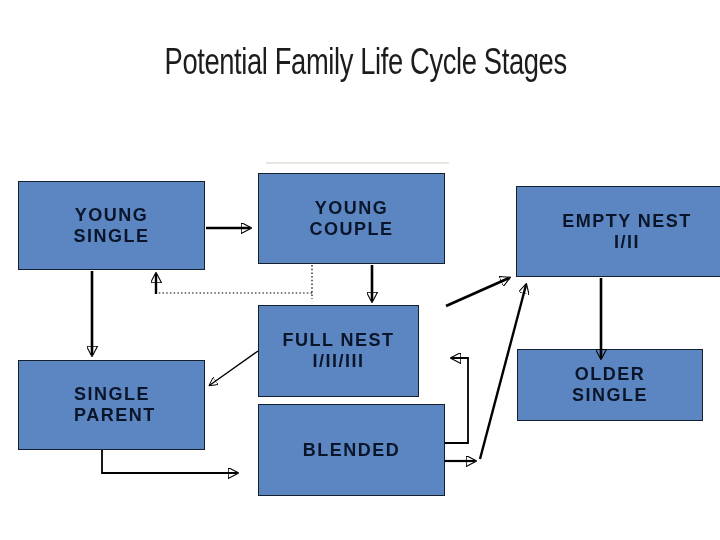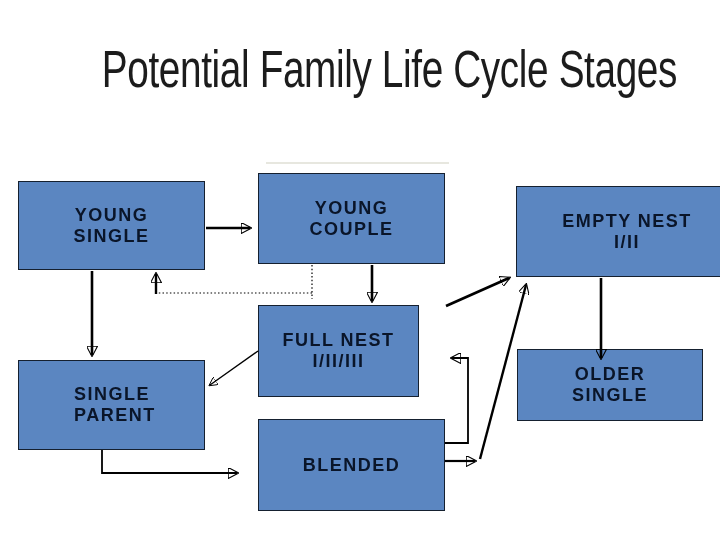--- a/index.html
+++ b/index.html
@@ -15,21 +15,21 @@
   body{
     width:720px;height:540px;background:var(--bg);
     font-family:"Liberation Sans",sans-serif;
     overflow:hidden;position:relative;
   }
   .slide{position:absolute;inset:0;width:720px;height:540px;}
   .title{
     position:absolute;left:0;right:0;top:42px;
     text-align:center;white-space:nowrap;
     color:var(--title_text);
-    font-size:51px;font-weight:400;line-height:1.1;padding-left:11px;
+    font-size:36px;font-weight:400;line-height:1.1;padding-left:11px;
   }
   .title .tscale{display:inline-block;transform:scaleX(0.76);letter-spacing:-0.5px;}
   .node{
     position:absolute;box-sizing:border-box;
     background:var(--box_fill);
     border:1.6px solid var(--box_border);
     display:flex;align-items:center;justify-content:center;
   }
   .node .label{
     color:var(--box_text);
@@ -37,21 +37,21 @@
     letter-spacing:1.5px;text-align:center;white-space:pre-line;
   }
   .node.left-align{justify-content:flex-start;}
   .node.left-align .label{text-align:left;padding-left:55px;}
   #n-young-single {left:18px; top:181px;width:187px;height:89px;}
   #n-young-couple {left:258px;top:173px;width:187px;height:91px;}
   #n-empty-nest   {left:516px;top:186px;width:222px;height:91px;}
   #n-full-nest    {left:258px;top:305px;width:161px;height:92px;}
   #n-single-parent{left:18px; top:360px;width:187px;height:90px;}
   #n-older-single {left:517px;top:349px;width:186px;height:72px;}
-  #n-blended      {left:258px;top:419px;width:187px;height:92px;}
+  #n-blended      {left:258px;top:404px;width:187px;height:92px;}
   svg.connectors{position:absolute;left:0;top:0;pointer-events:none;}
   svg.connectors path, svg.connectors line{stroke:var(--arrow);fill:none;}
   .artifact{stroke:var(--artifact) !important;}
 </style>
 </head>
 <body>
 
 <div class="slide">
 
   <div class="title">

